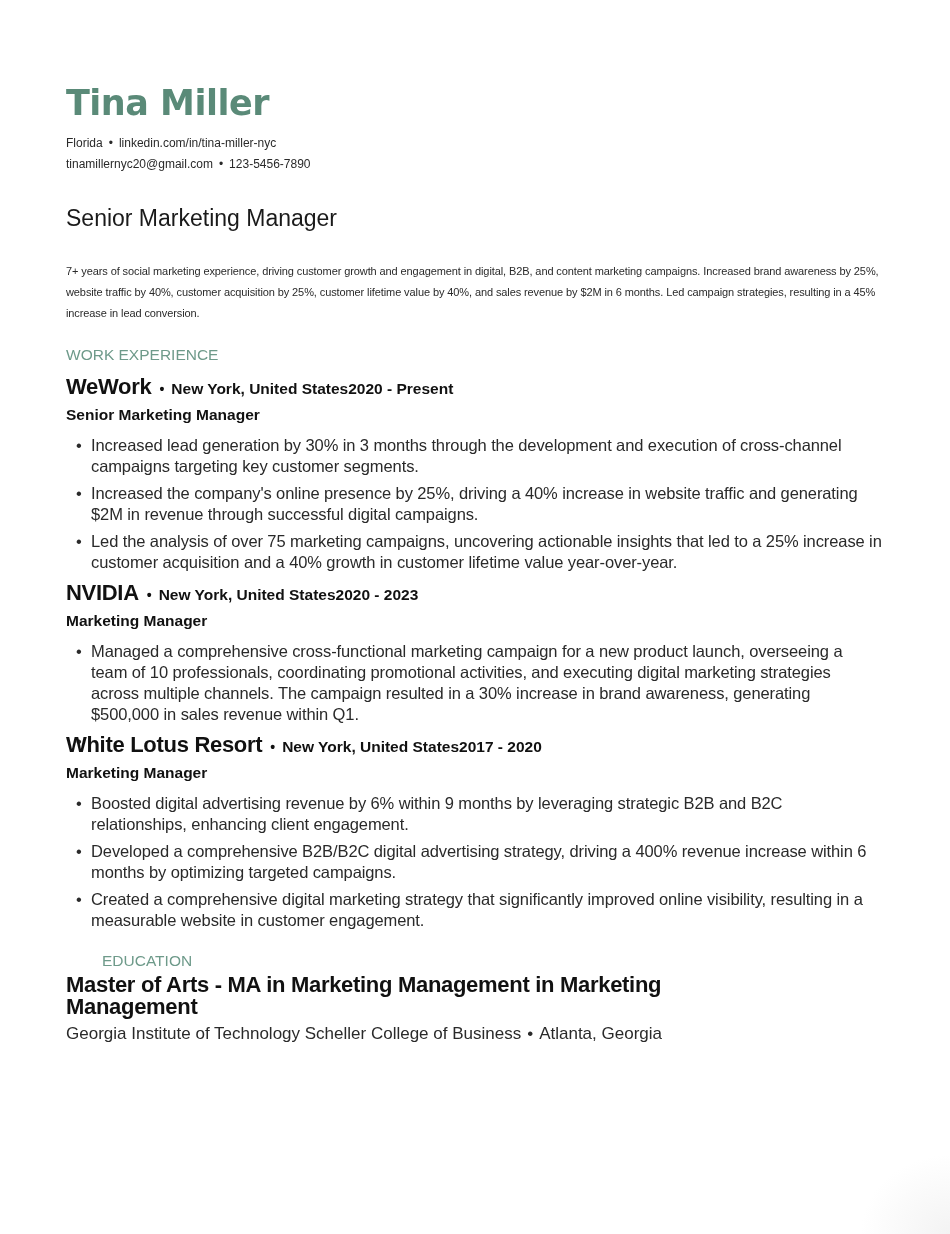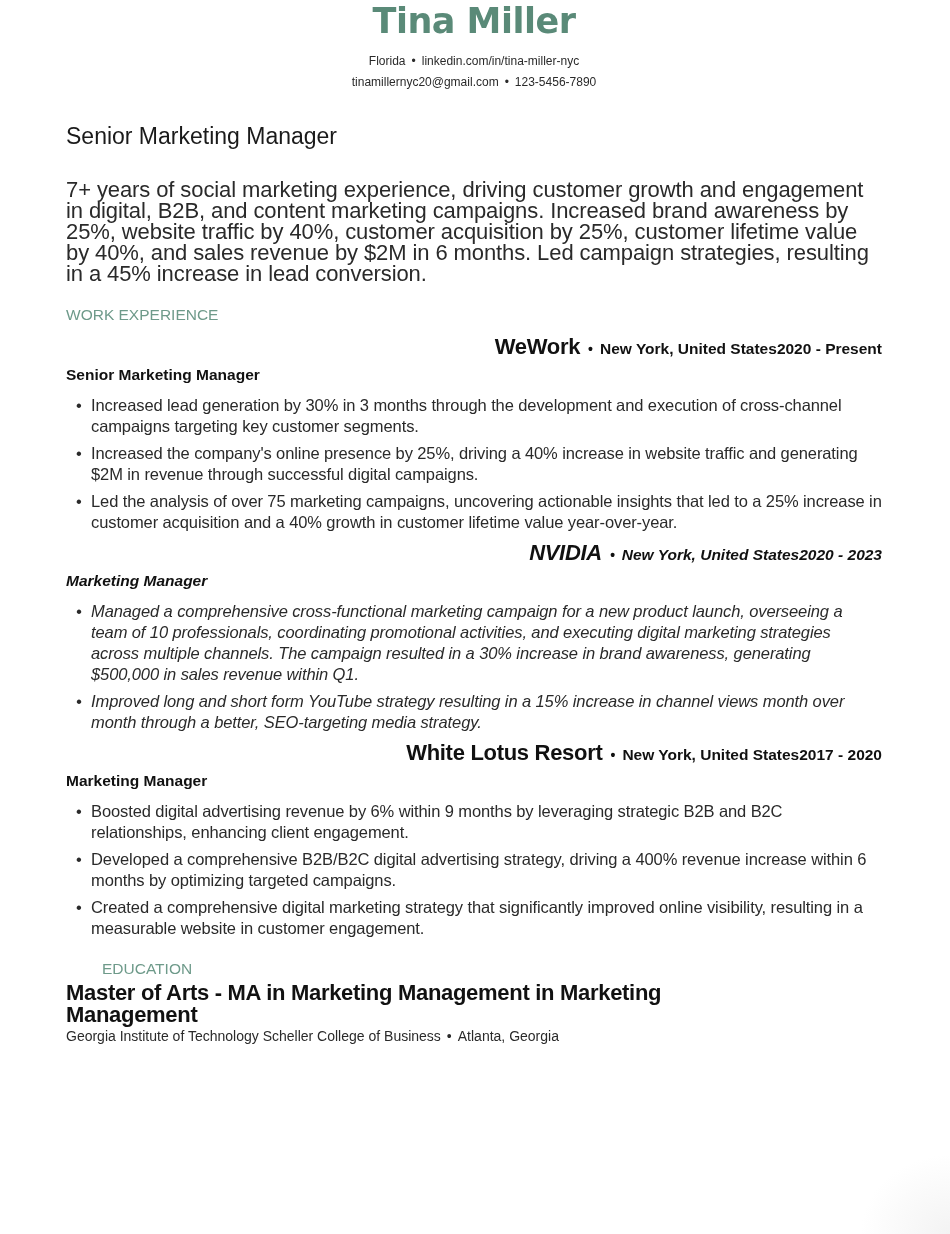--- a/index.html
+++ b/index.html
@@ -15,21 +15,22 @@
       position: relative;
     }
     .page {
       position: absolute;
       left: 0; top: 0;
       width: 950px;
       height: 1234px;
       padding: 0 68px 0 66px;
     }
     .header {
-      text-align: center;
+      text-align: left;
+      padding-top: 82px;
     }
     .name {
       font-family: "DejaVu Sans", sans-serif;
       font-weight: bold;
       font-size: 35px;
       color: #5a8a78;
       letter-spacing: -0.5px;
       line-height: 42px;
     }
     .contact-line {
@@ -41,40 +42,40 @@
     .sep { padding: 0 6px; }
 
     .headline {
       margin-top: 29px;
       font-size: 23px;
       line-height: 28px;
       color: #1a1a1a;
     }
     .summary {
       margin-top: 29px;
-      font-size: 22px;
+      font-size: 11px;
       line-height: 21px;
       color: #2a2a2a;
       letter-spacing: -0.1px;
     }
 
     .section-title {
       font-size: 15.5px;
       color: #6e9a8a;
       letter-spacing: 0px;
       text-transform: uppercase;
     }
     .section-title.work { margin-top: 21px; line-height: 20px; }
     .section-title.edu { margin-top: 20px; line-height: 20px; margin-left: 36px; }
 
     .job { position: relative; }
     .job-head {
       display: flex;
       align-items: baseline;
-      justify-content: flex-end;
+      justify-content: flex-start;
       line-height: 28px;
     }
     .job-left { display: flex; align-items: baseline; }
     .company {
       font-weight: bold;
       font-size: 22px;
       color: #111;
       letter-spacing: -0.3px;
     }
     .dot-sep {
@@ -113,34 +114,35 @@
       margin-bottom: 6px;
       letter-spacing: -0.1px;
     }
     .bullets li .bullet-dot {
       position: absolute;
       left: 10px;
       top: 0;
     }
 
     .job.j1 { margin-top: 8px; }
-    .job.j2 { margin-top: 3px; font-style: italic; }
+    .job.j2 { margin-top: 3px; }
     .job.j3 { margin-top: 2px; }
 
     .degree {
       margin-top: 3px;
       font-weight: bold;
       font-size: 22px;
       line-height: 22px;
       color: #111;
       letter-spacing: -0.3px;
       max-width: 720px;
     }
     .school {
-      font-size: 14px;
+      margin-top: 5px;
+      font-size: 17px;
       line-height: 21px;
       color: #2a2a2a;
     }
     .corner-fade {
       position: absolute;
       right: 0; bottom: 0;
       width: 90px; height: 80px;
       background: radial-gradient(ellipse at 100% 100%, #f3f3f3 0%, rgba(255,255,255,0) 70%);
     }
   </style>
@@ -187,21 +189,21 @@
       <div class="job-left">
         <span class="company">NVIDIA</span>
         <span class="dot-sep">•</span>
         <span class="location">New York, United States</span>
       </div>
       <span class="dates">2020 - 2023</span>
     </div>
     <div class="role">Marketing Manager</div>
     <ul class="bullets">
       <li><span class="bullet-dot">•</span><span>Managed a comprehensive cross-functional marketing campaign for a new product launch, overseeing a team of 10 professionals, coordinating promotional activities, and executing digital marketing strategies across multiple channels. The campaign resulted in a 30% increase in brand awareness, generating $500,000 in sales revenue within Q1.</span></li>
-      <li><span class="bullet-dot">•</span><span>Improved long and short form YouTube strategy resulting in a 15% increase in channel views month over month through a better, SEO-targeting media strategy.</span></li>
+      <li><span class="bullet-dot">•</span></li>
     </ul>
   </div>
 
   <div class="job j3">
     <div class="job-head">
       <div class="job-left">
         <span class="company">White Lotus Resort</span>
         <span class="dot-sep">•</span>
         <span class="location">New York, United States</span>
       </div>

